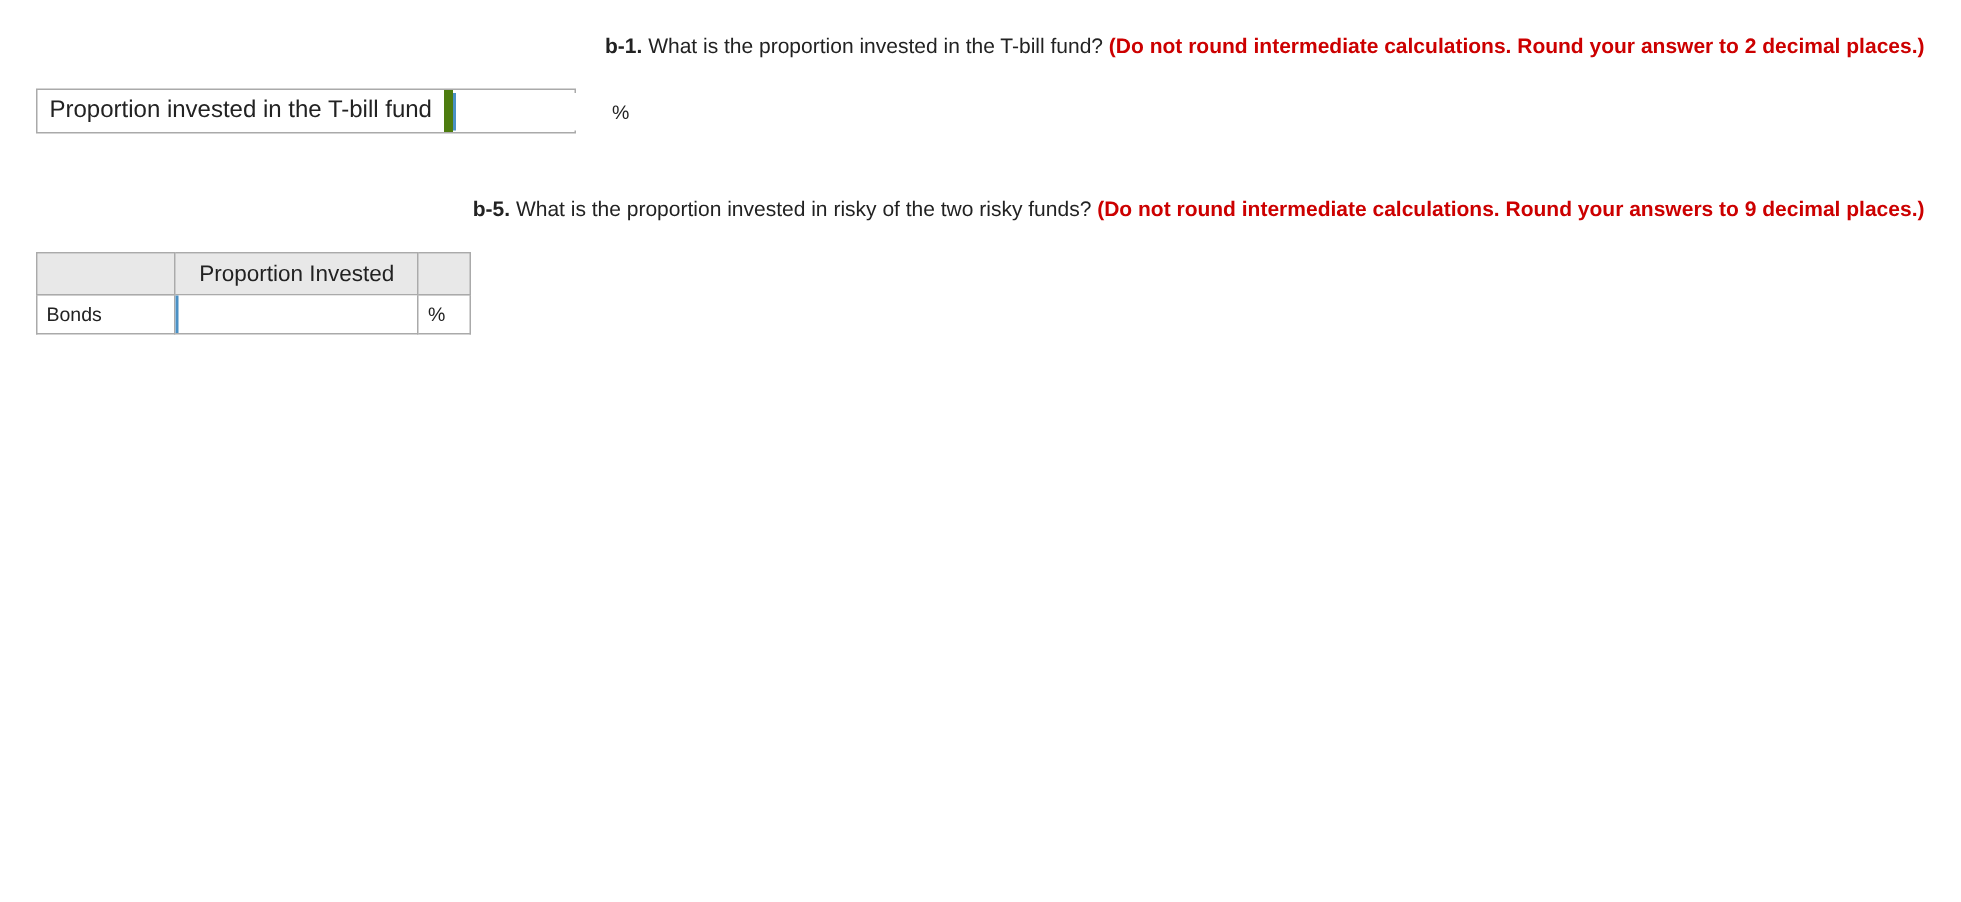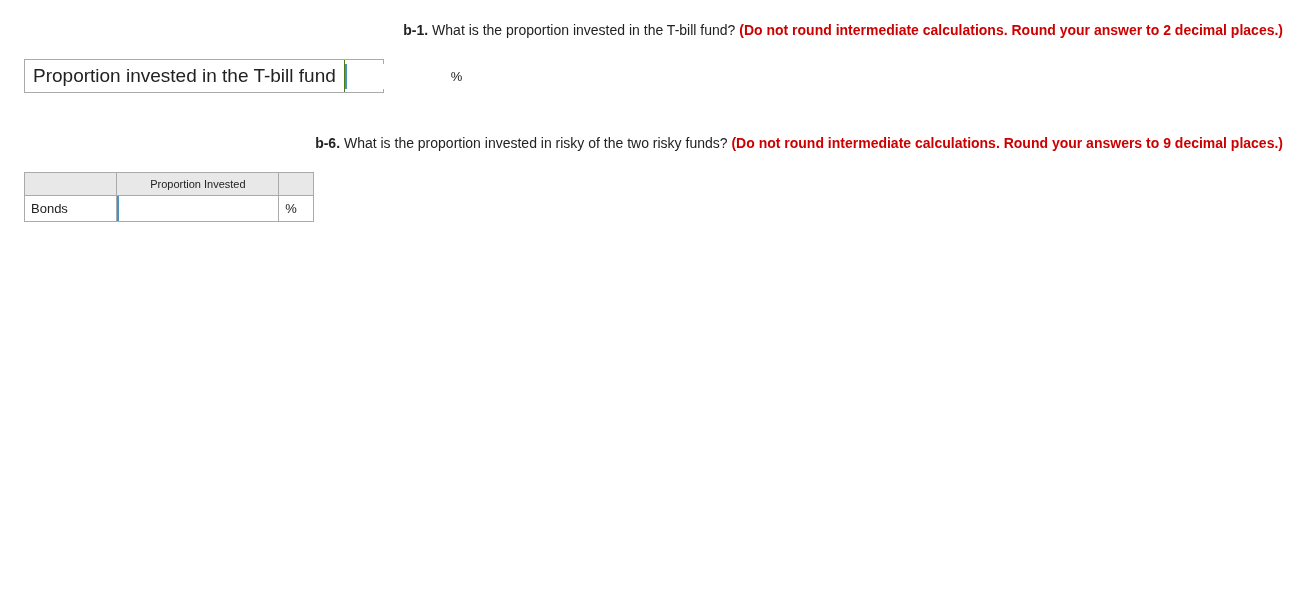--- a/index.html
+++ b/index.html
@@ -38,25 +38,25 @@
 
     .input-row {
       display: flex;
       align-items: center;
       border: 1px solid #aaaaaa;
       width: 360px;
     }
 
     .input-row-label {
       padding: 5px 8px;
-      font-size: 19px;
+      font-size: 16px;
       color: #222222;
       white-space: nowrap;
       flex: 1;
-      border-right: 1px solid #4d7c0f;
+      border-right: 6px solid #4d7c0f;
     }
 
     .input-row-field {
       width: 100px;
       border: none;
       border-left: 2px solid #4a90c4;
       padding: 5px 4px;
       font-size: 13px;
       outline: none;
       background: #ffffff;
@@ -71,21 +71,21 @@
     
     .proportion-table {
       border-collapse: collapse;
       width: 290px;
     }
 
     .proportion-table th {
       background-color: #e8e8e8;
       border: 1px solid #aaaaaa;
       padding: 5px 10px;
-      font-size: 11px;
+      font-size: 15px;
       font-weight: normal;
       text-align: center;
     }
 
     .proportion-table td {
       border: 1px solid #aaaaaa;
       padding: 4px 6px;
       font-size: 13px;
     }
 
@@ -124,21 +124,21 @@
 
   <div class="input-row">
     <span class="input-row-label">Proportion invested in the T-bill fund</span>
     <input class="input-row-field" type="text" value="" style="">
     <span class="input-row-unit">%</span>
   </div>
 </div>
 
 <div class="question-block">
   <p class="question-text">
-    <span class="bold-part">b-6.</span><span> What is the proportion invested in risky of the two risky funds? </span><span class="red-bold">(Do not round intermediate calculations. Round your answers to 9 decimal places.)</span>
+    <span class="bold-part">b-5.</span><span> What is the proportion invested in risky of the two risky funds? </span><span class="red-bold">(Do not round intermediate calculations. Round your answers to 9 decimal places.)</span>
   </p>
 
   <table class="proportion-table">
     <thead>
       <tr>
         <th></th>
         <th>Proportion Invested</th>
         <th></th>
       </tr>
     </thead>

